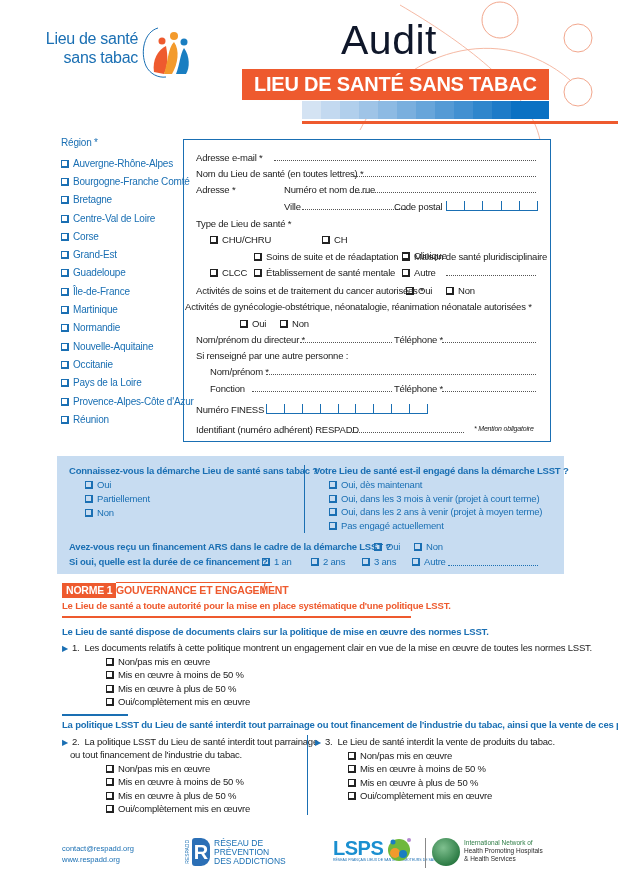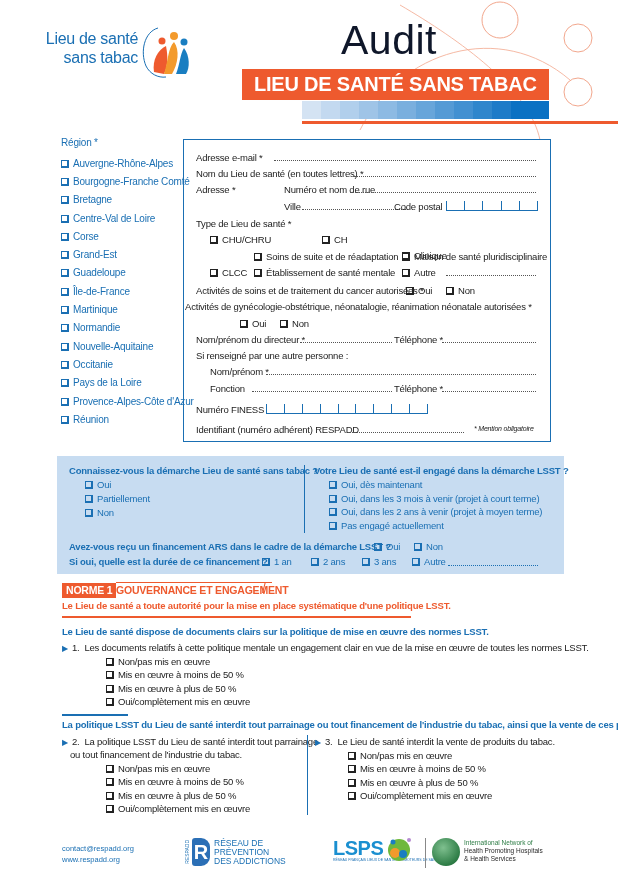--- a/index.html
+++ b/index.html
@@ -365,21 +365,21 @@
 
 <div class="norme-top-line"></div>
 <div class="norme-tag narrow">NORME 1</div>
 <div class="norme-title narrow">GOUVERNANCE ET ENGAGEMENT</div>
 <div class="norme-slash">/</div>
 <div class="norme-sub narrow">Le Lieu de santé a toute autorité pour la mise en place systématique d'une politique LSST.</div>
 <div class="norme-underline"></div>
 
 <div class="sec-title narrow" style="top:626px;">Le Lieu de santé dispose de documents clairs sur la politique de mise en œuvre des normes LSST.</div>
 <div class="q narrow" style="left:62px;top:642px;">
-  <span class="arrow">▶</span><span>1.</span>&nbsp;&nbsp;<span>Les documents relatifs à cette politique mentale un engagement clair en vue de la mise en œuvre de toutes les normes LSST.</span>
+  <span class="arrow">▶</span><span>1.</span>&nbsp;&nbsp;<span>Les documents relatifs à cette politique montrent un engagement clair en vue de la mise en œuvre de toutes les normes LSST.</span>
 </div>
 <div id="q1-norme-opts">
     <div class="opt narrow" style="left:84px;top:656px;">
       <span class="cb"></span>
       <span>Non/pas mis en œuvre</span>
     </div>
     <div class="opt narrow" style="left:84px;top:669.3px;">
       <span class="cb"></span>
       <span>Mis en œuvre à moins de 50 %</span>
     </div>

